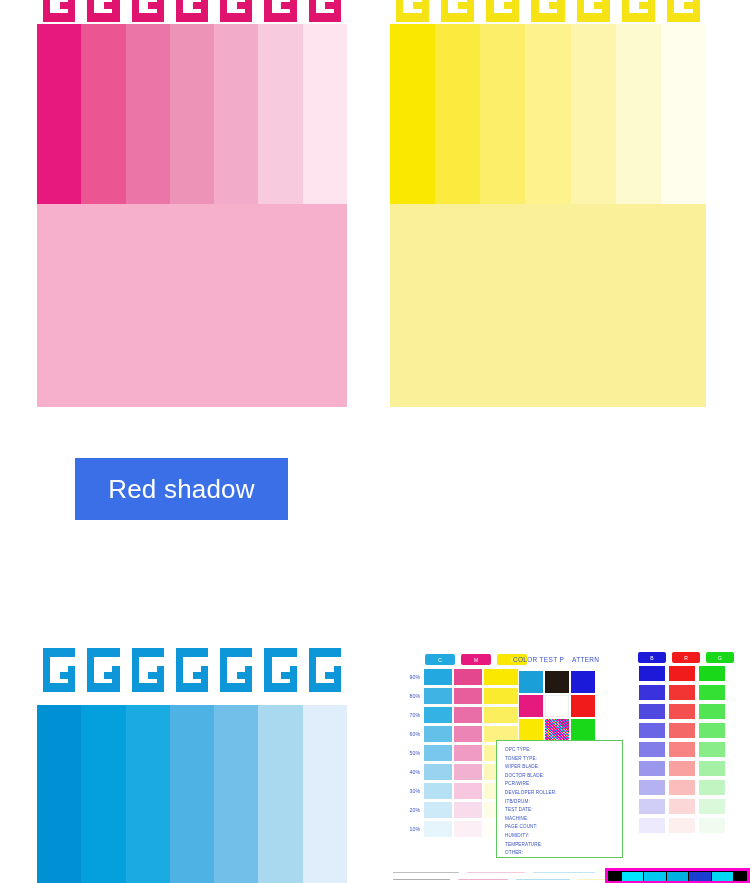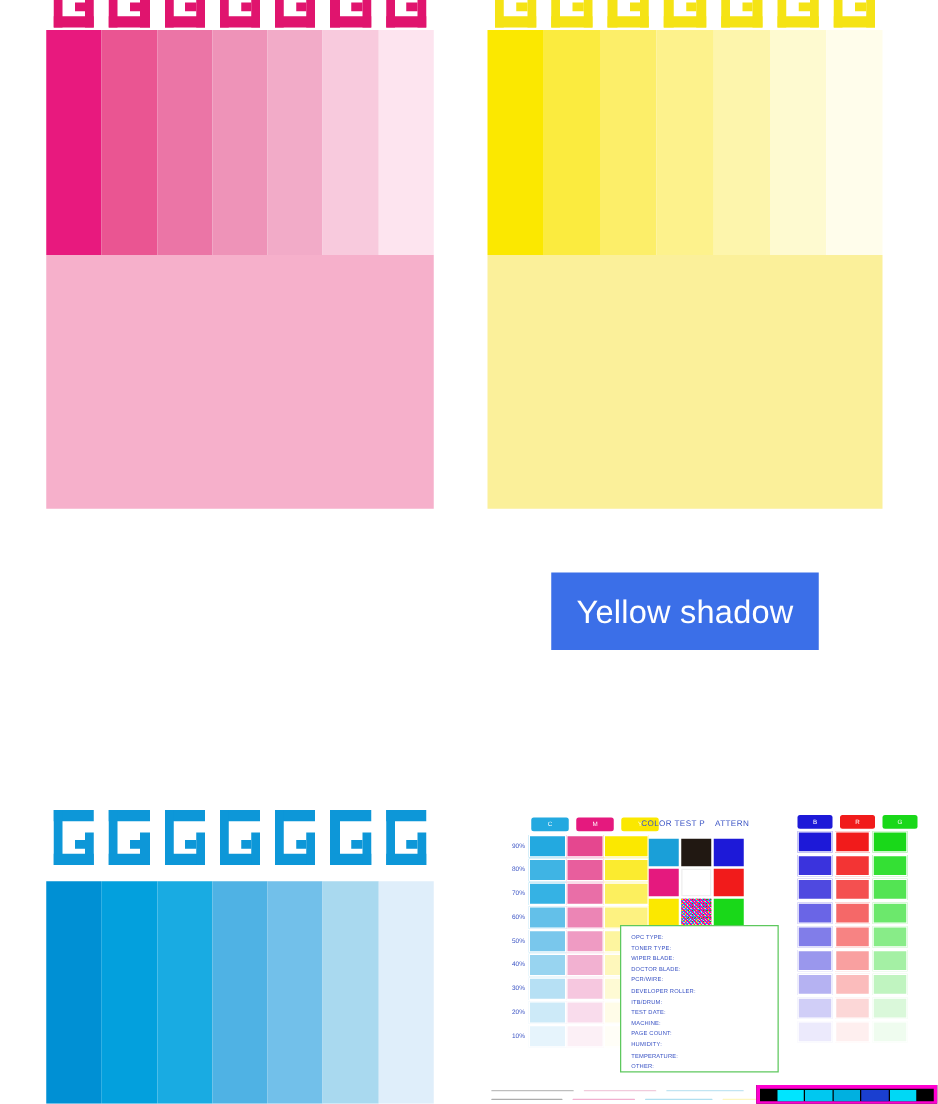--- a/index.html
+++ b/index.html
@@ -184,20 +184,21 @@
     <div class="strip" style="left:37px; top:24px; width:310px; height:180px;">
       <span style="background:#e8197e;"></span>
       <span style="background:#ea5592;"></span>
       <span style="background:#eb75a6;"></span>
       <span style="background:#ee93b8;"></span>
       <span style="background:#f2abc8;"></span>
       <span style="background:#f8cadd;"></span>
       <span style="background:#fde4ef;"></span>
     </div>
     <div class="solidblock" style="left:37px; top:204px; width:310px; height:203px; background:#f6b0cb;"></div>
+    <button class="btn" style="left:75px; top:458px; width:213px; height:62px; background:#3b6fe8; color:#ffffff;">Red shadow</button>
     <div class="g-row" style="left:390px; top:-22px; width:316px; height:46px;">
       <div class="g-cell" style="width:45.142857142857146px; height:46px;">
         <div class="g-glyph" style="color:#f5e315; width:33.142857142857146px; height:44px; margin:0 6px;">
           <i class="b-left"></i>
           <i class="b-bot"></i>
           <i class="b-right"></i>
           <i class="b-tongue"></i>
         </div>
       </div>
       <div class="g-cell" style="width:45.142857142857146px; height:46px;">
@@ -252,21 +253,20 @@
     <div class="strip" style="left:390px; top:24px; width:316px; height:180px;">
       <span style="background:#fbe800;"></span>
       <span style="background:#fbeb3f;"></span>
       <span style="background:#fcee69;"></span>
       <span style="background:#fdf28c;"></span>
       <span style="background:#fdf5ac;"></span>
       <span style="background:#fefad0;"></span>
       <span style="background:#fffdeb;"></span>
     </div>
     <div class="solidblock" style="left:390px; top:204px; width:316px; height:203px; background:#fbf09a;"></div>
-    <button class="btn" style="left:441px; top:458px; width:214px; height:62px; background:#3b6fe8; color:#ffffff;">Yellow shadow</button>
     <div class="g-row" style="left:37px; top:648px; width:310px; height:46px;">
       <div class="g-cell" style="width:44.285714285714285px; height:46px;">
         <div class="g-glyph" style="color:#0d97d8; width:32.285714285714285px; height:44px; margin:0 6px;">
           <i class="b-top"></i>
           <i class="b-left"></i>
           <i class="b-bot"></i>
           <i class="b-right"></i>
           <i class="b-tongue"></i>
         </div>
       </div>

